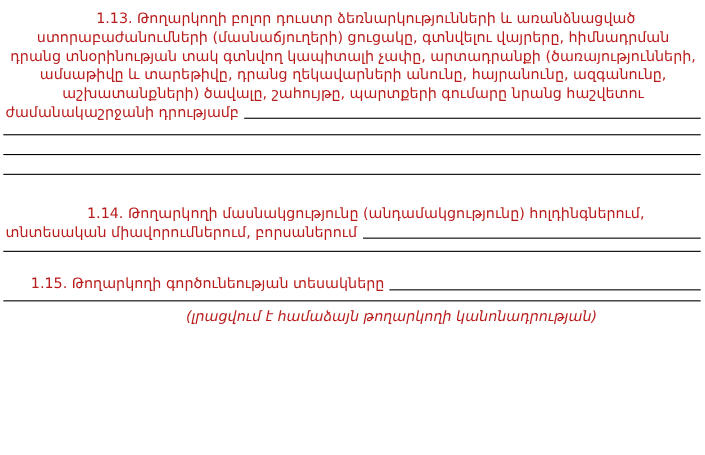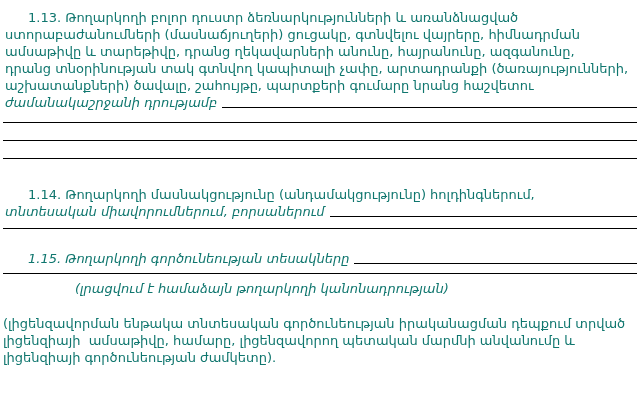--- a/index.html
+++ b/index.html
@@ -2,31 +2,32 @@
 <html lang="hy"><head>
 <meta charset="utf-8">
 <style>
   html, body { margin: 0; padding: 0; background: #ffffff; }
   .page {
     position: relative;
     width: 641px;
     height: 414px;
     box-sizing: border-box;
     background: #ffffff;
-    color: #0f766e;
+    color: #b91c1c;
     font-family: "DejaVu Sans", "Liberation Sans", sans-serif;
     font-size: 13px;
     line-height: 17px;
     padding: 9px 4px 0 5px;
     overflow: hidden;
+    text-align: center;
   }
   .line { white-space: pre; overflow: hidden; }
   .indent { padding-left: 23px; }
   .fill-row { display: flex; align-items: flex-start; }
-  .fill-row .tail { white-space: pre; flex: 0 0 auto; font-style: italic; }
+  .fill-row .tail { white-space: pre; flex: 0 0 auto; }
   .fill {
     flex: 1 1 auto;
     min-width: 20px;
     height: 13px;
     border-bottom: 1px solid #000000;
     margin-left: 5px;
   }
   .blank-group { margin-top: -6px; margin-left: -2px; }
   .blank-line { height: 17px; border-bottom: 1px solid #000000; }
   .rule-8 { height: 8px; border-bottom: 1px solid #000000; margin-left: -2px; }
@@ -39,22 +40,22 @@
   .license-note { margin-top: 18px; margin-left: -2px; }
 </style>
 </head>
 <body>
 
 <div class="page">
 
   <div class="para">
     <div class="line indent">1.13. Թողարկողի բոլոր դուստր ձեռնարկությունների և առանձնացված</div>
     <div class="line">ստորաբաժանումների (մասնաճյուղերի) ցուցակը, գտնվելու վայրերը, հիմնադրման</div>
+    <div class="line">դրանց տնօրինության տակ գտնվող կապիտալի չափը, արտադրանքի (ծառայությունների,</div>
     <div class="line">ամսաթիվը և տարեթիվը, դրանց ղեկավարների անունը, հայրանունը, ազգանունը,</div>
-    <div class="line">դրանց տնօրինության տակ գտնվող կապիտալի չափը, արտադրանքի (ծառայությունների,</div>
     <div class="line">աշխատանքների) ծավալը, շահույթը, պարտքերի գումարը նրանց հաշվետու</div>
     <div class="fill-row">
       <span class="tail">ժամանակաշրջանի դրությամբ</span>
       <span class="fill"></span>
     </div>
   </div>
 
   <div class="blank-group">
     <div class="blank-line"></div>
     <div class="blank-line"></div>
@@ -80,19 +81,14 @@
       <span class="fill"></span>
     </div>
   </div>
 
   <div class="rule-6"></div>
 
   <div class="note-115">
     <div class="line">(լրացվում է համաձայն թողարկողի կանոնադրության)</div>
   </div>
 
-  <div class="license-note">
-    <div class="line">(լիցենզավորման ենթակա տնտեսական գործունեության իրականացման դեպքում տրված</div>
-    <div class="line">լիցենզիայի  ամսաթիվը, համարը, լիցենզավորող պետական մարմնի անվանումը և</div>
-    <div class="line">լիցենզիայի գործունեության ժամկետը).</div>
-  </div>
 
 </div>
 
 </body></html>

